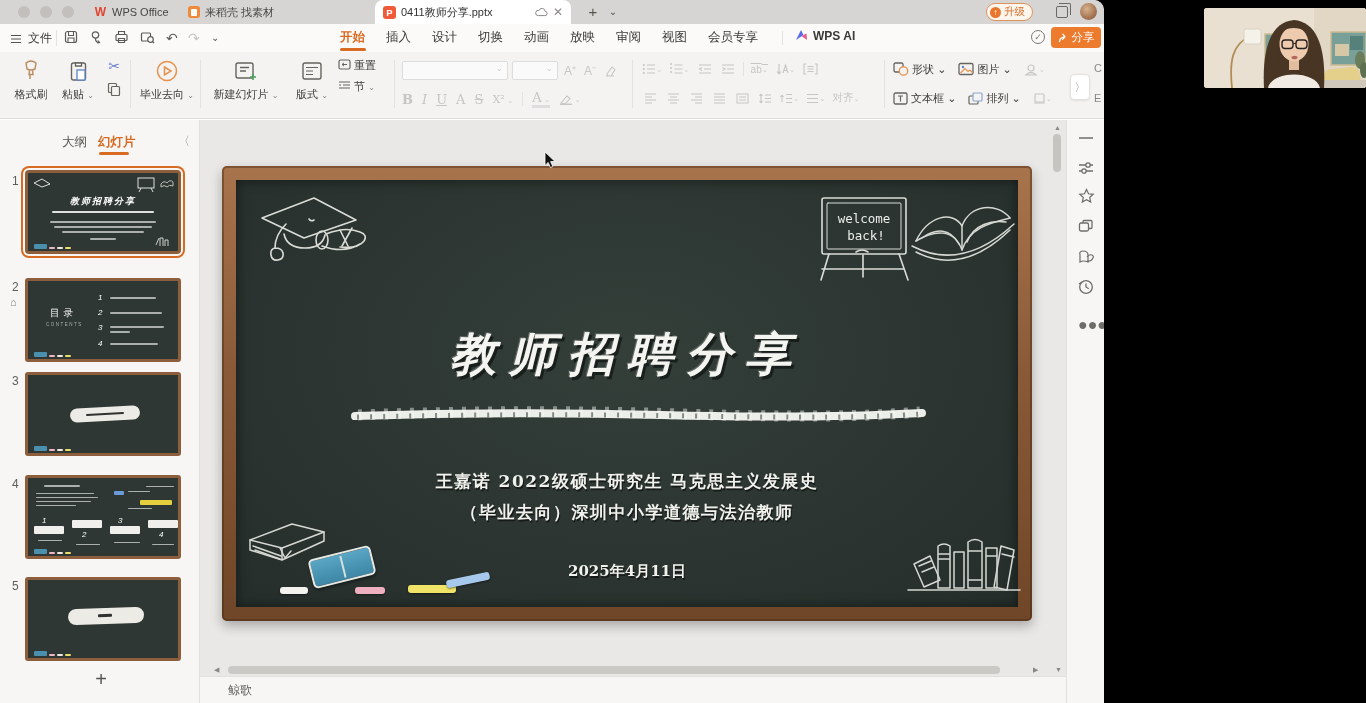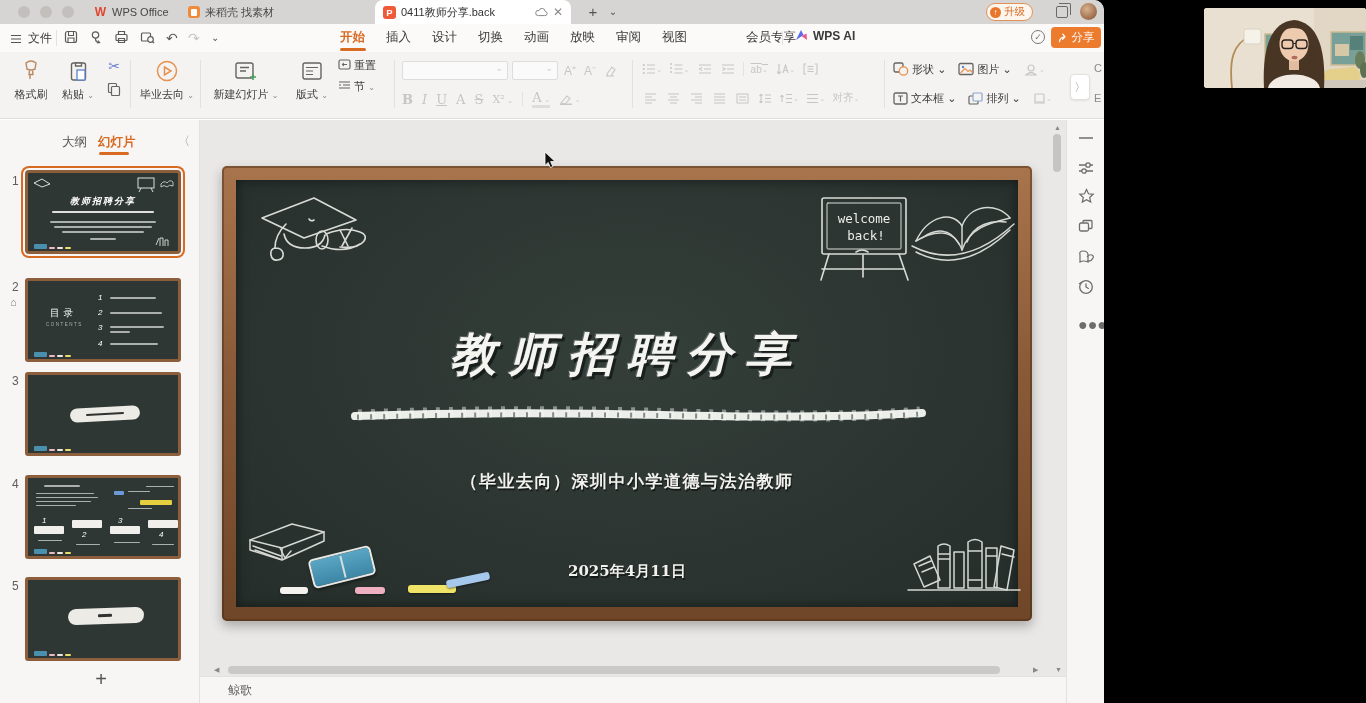--- a/index.html
+++ b/index.html
@@ -179,21 +179,21 @@
     <div class="tab" style="left:86px">
       <span class="wps-logo">W</span>
       <span>WPS Office</span>
     </div>
     <div class="tab" style="left:180px">
       <span class="docer-ico"></span>
       <span>来稻壳 找素材</span>
     </div>
     <div class="tab active" style="left:375px; width:196px">
       <span class="ppt-ico">P</span>
-      <span style="flex:1">0411教师分享.back</span>
+      <span style="flex:1">0411教师分享.pptx</span>
       <span class="cloud">
         <svg width="13" height="10" viewBox="0 0 13 10">
             <path d="M3.4,8.6 a2.6,2.6 0 1 1 .6-5.1 a3.2,3.2 0 0 1 6.2,.9 a2.1,2.1 0 0 1 -.4,4.2 Z" fill="none" stroke="#8a8886" stroke-width="1"></path>
           </svg>
       </span>
       <span class="tab-x">✕</span>
     </div>
     <div class="plusbtn" style="left:584px">+</div>
     <div class="plusbtn" style="left:604px; font-size:10px; top:6px">⌄</div>
 
@@ -245,21 +245,21 @@
 
     <span class="mtab on" style="left:340px">开始</span>
     <div class="mtab-underline" style="left:340px"></div>
     <span class="mtab" style="left:386px">插入</span>
     <span class="mtab" style="left:432px">设计</span>
     <span class="mtab" style="left:478px">切换</span>
     <span class="mtab" style="left:524px">动画</span>
     <span class="mtab" style="left:570px">放映</span>
     <span class="mtab" style="left:616px">审阅</span>
     <span class="mtab" style="left:662px">视图</span>
-    <span class="mtab" style="left:746px">会员专享</span>
+    <span class="mtab" style="left:708px">会员专享</span>
     <div class="vdiv" style="left:782px; top:7px; height:14px"></div>
 
     <div class="wpsai">
       <svg width="13" height="12" viewBox="0 0 13 12">
           <path d="M1,11 L6,1 L8.5,6 Z" fill="#5a6bf0"></path>
           <path d="M6.5,7 L11.5,4.5 L12,11 Z" fill="#e85a8a"></path>
         </svg>
       <span>WPS AI</span>
     </div>
     <div class="syncok">✓</div>
@@ -694,20 +694,21 @@
           <path d="M732,386 l10,0 l0,36 l-10,0 Z"></path>
           <path d="M746,376 q7,-5 14,0 l0,46 l-14,0 Z M746,385 l14,0 M746,414 l14,0"></path>
           <path d="M764,382 l11,0 l0,40 l-11,0 Z M764,390 l11,0"></path>
           <path d="M779,380 L792,384 L785,424 L772,421 Z M780,388 l12,3"></path>
           <path d="M686,424 L798,424"></path>
         </g>
       </svg>
 
       <div class="slide-title">教师招聘分享</div>
       <div class="slide-body">
+        <div>王嘉诺 2022级硕士研究生 马克思主义发展史</div>
         <div>（毕业去向）深圳中小学道德与法治教师</div>
       </div>
       <div class="slide-date">2025年4月11日</div>
 
       <div class="eraser"></div>
       <div class="chalk" style="left:58px; top:421px; width:28px; height:7px; background:#f3f2ee"></div>
       <div class="chalk" style="left:133px; top:421px; width:30px; height:7px; background:#eeafc0"></div>
       <div class="chalk" style="left:186px; top:419px; width:48px; height:8px; background:#f0e468"></div>
       <div class="chalk" style="left:224px; top:410px; width:44px; height:8px; background:#a6c8ec; transform:rotate(-12deg)"></div>
     </div>

